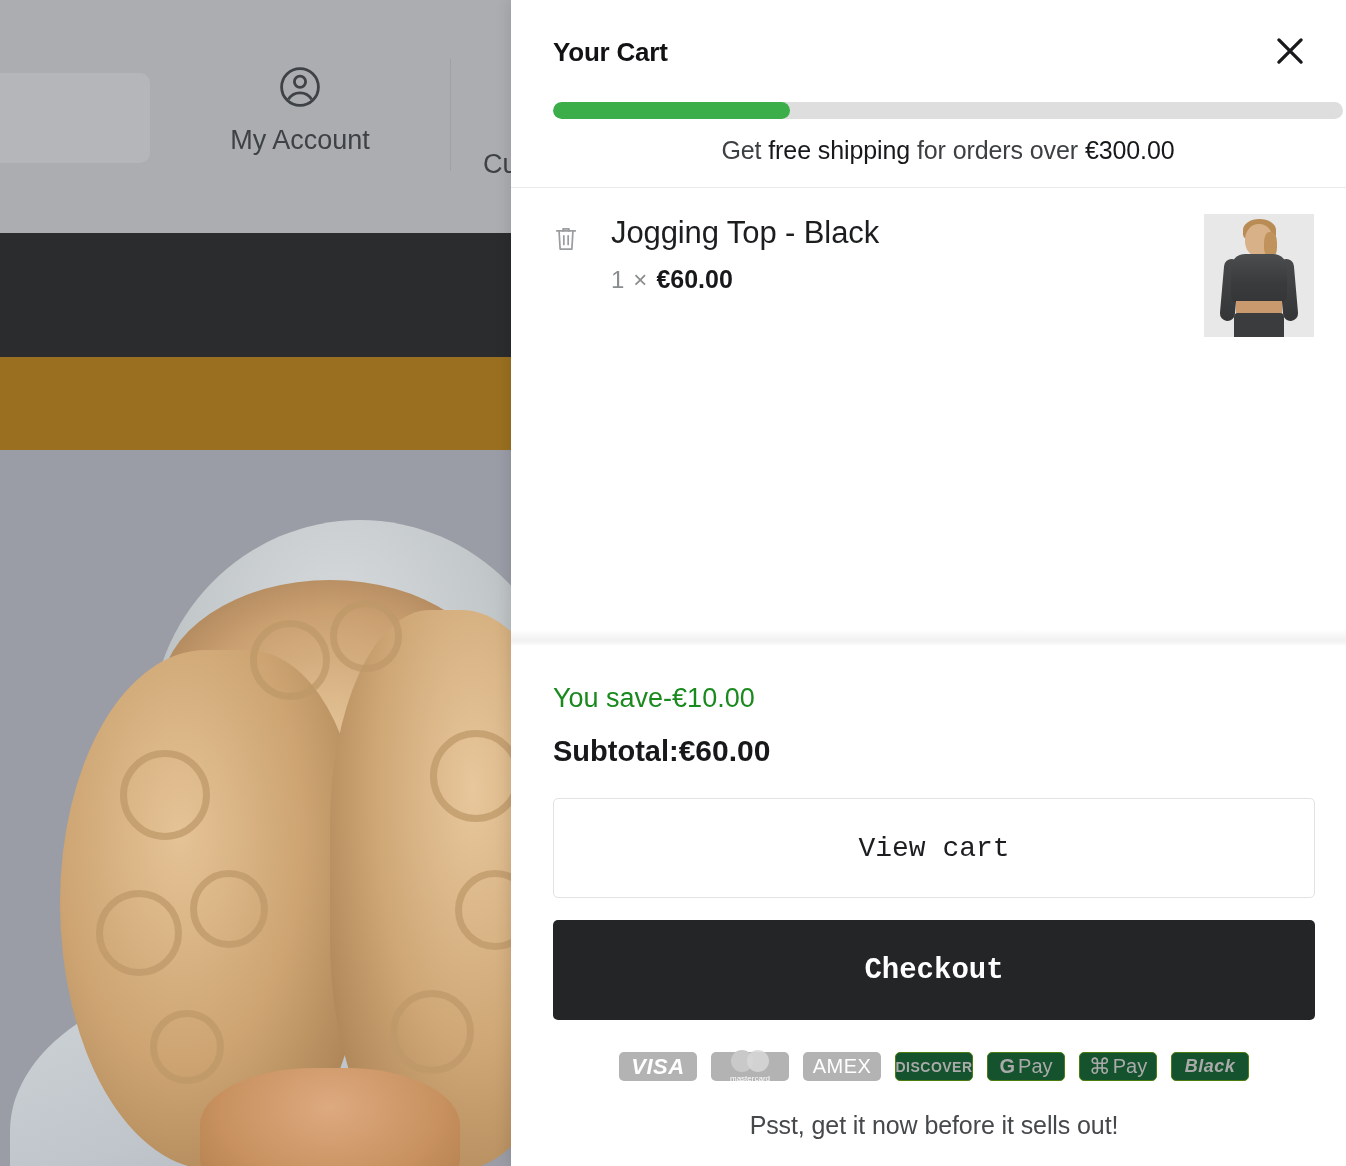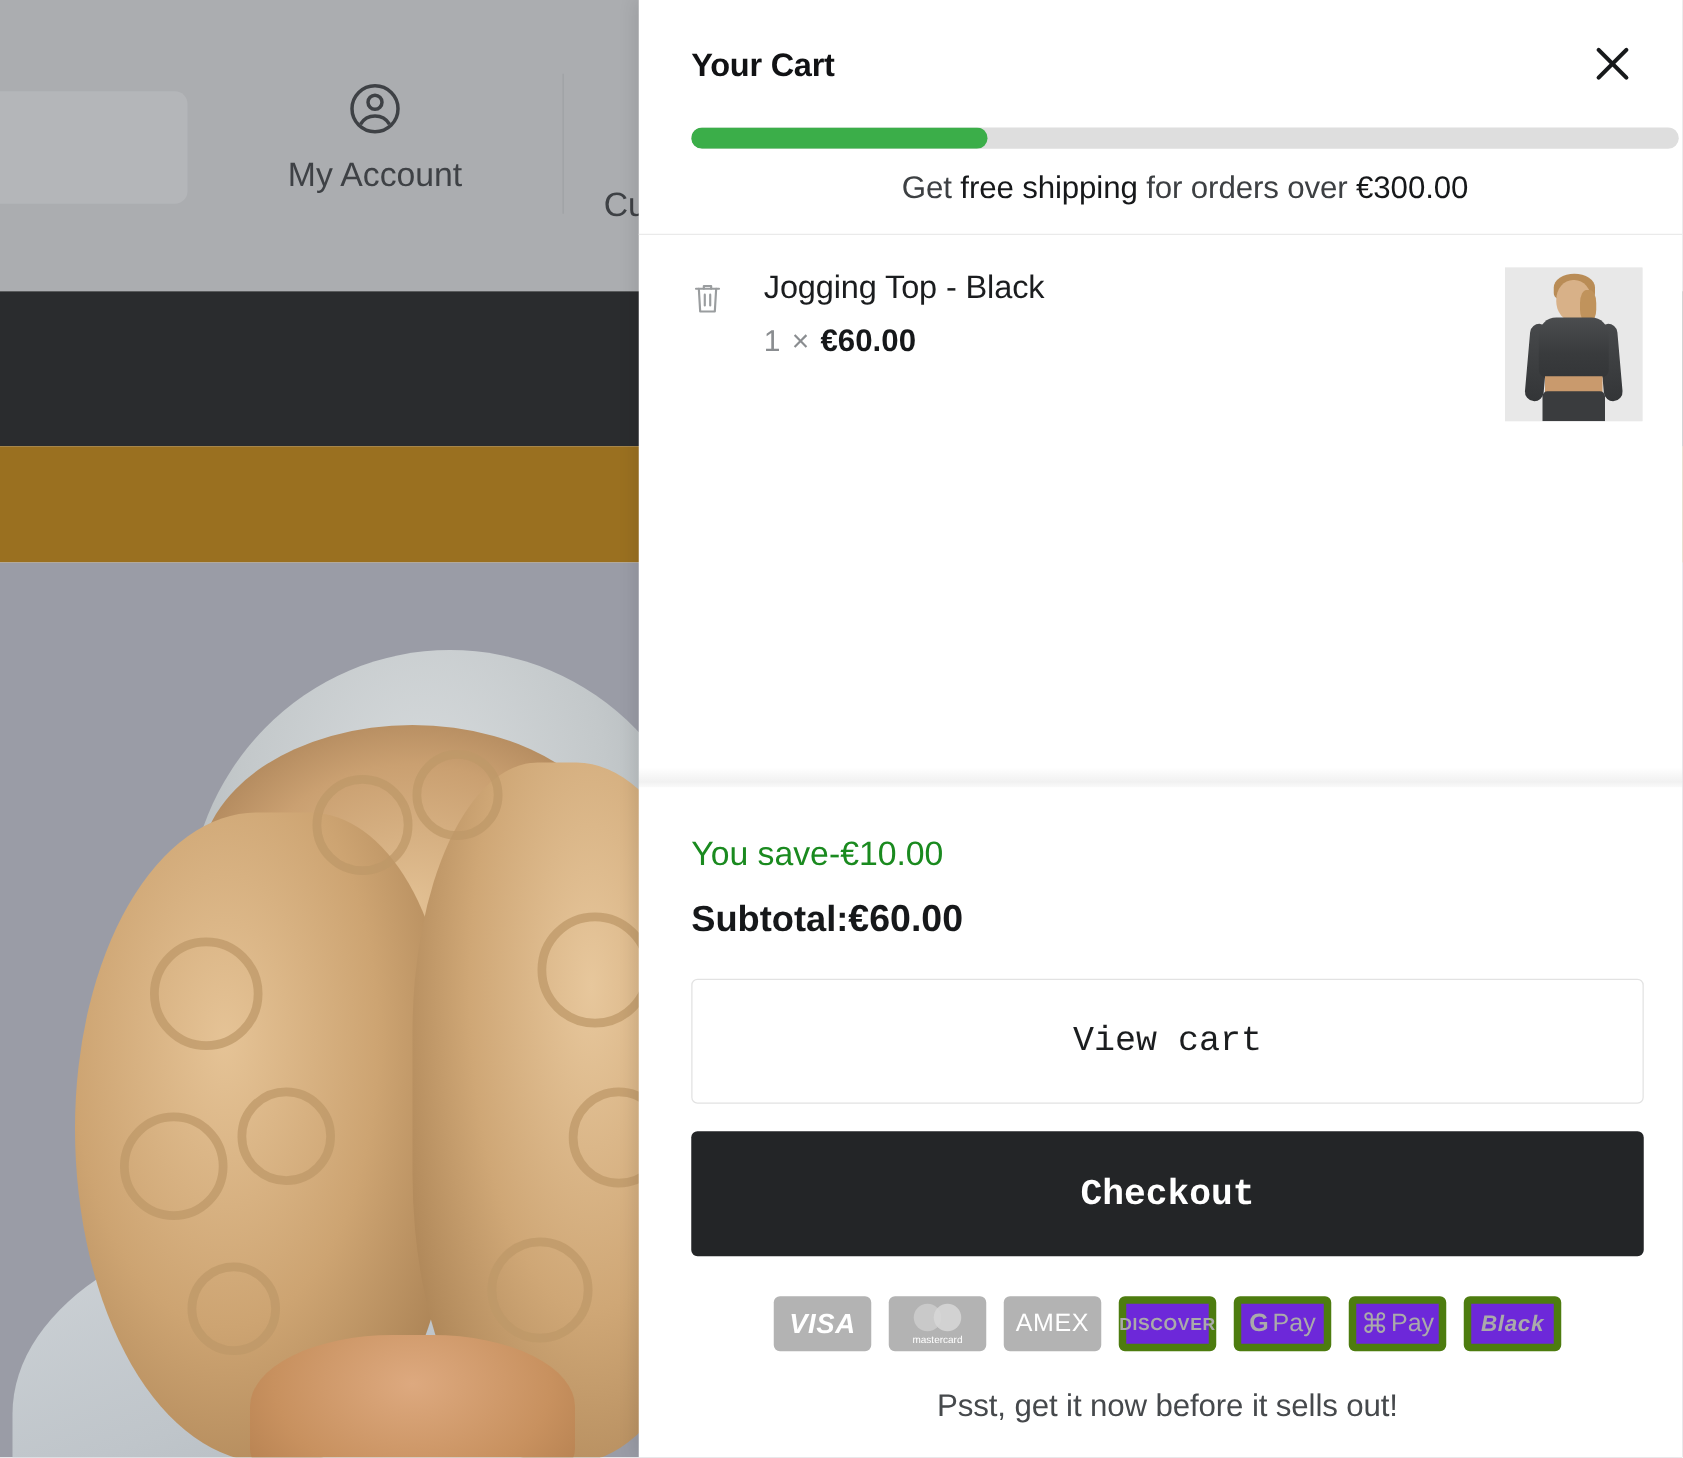--- a/index.html
+++ b/index.html
@@ -176,21 +176,21 @@
   .items-area {
     flex: 1 1 auto; position: relative; overflow: hidden;
     padding: 26px 32px 0 42px;
   }
   .cart-item { display: flex; align-items: flex-start; }
   .item-trash {
     width: 34px; flex: 0 0 34px; margin-top: 10px; cursor: pointer;
   }
   .item-info { flex: 1 1 auto; padding-left: 24px; }
   .item-title {
-    font-size: 26px; color: #1b1d1f; line-height: 1.2; letter-spacing: -0.1px;
+    font-size: 31px; color: #1b1d1f; line-height: 1.2; letter-spacing: -0.1px;
   }
   .item-qty-row {
     margin-top: 14px; font-size: 24px; color: #8a8d90; display: flex;
     align-items: baseline; gap: 9px;
   }
   .item-qty-row .price { color: #16181a; font-weight: bold; font-size: 25px; }
   .item-thumb {
     flex: 0 0 110px; width: 110px; height: 123px; background: #e7e7e7;
     position: relative; overflow: hidden;
   }
@@ -260,25 +260,25 @@
   .btn-checkout {
     height: 100px; margin-top: 22px; background: #232527; border: none;
     font-size: 29px; font-weight: bold; color: #ffffff;
   }
 
   .payments {
     display: flex; align-items: center; justify-content: center; gap: 14px;
     width: 762px; margin-top: 32px;
   }
   .pay {
-    height: 44px; border-radius: 5px; display: flex; align-items: center;
+    height: 29px; border-radius: 5px; display: flex; align-items: center;
     justify-content: center; padding: 0 10px;
   }
   .pay-filled { background: #b3b3b3; }
-  .pay-outline { background: #6d28d9; border: 6px solid #4d7c0f; }
+  .pay-outline { background: #14532d; border: 1px solid #4d7c0f; }
 
   .footer-note {
     width: 762px; text-align: center; margin-top: 30px;
     font-size: 25px; color: #46494c; letter-spacing: -0.1px;
   }
 </style>
 </head>
 <body>
 
 <div id="root">

